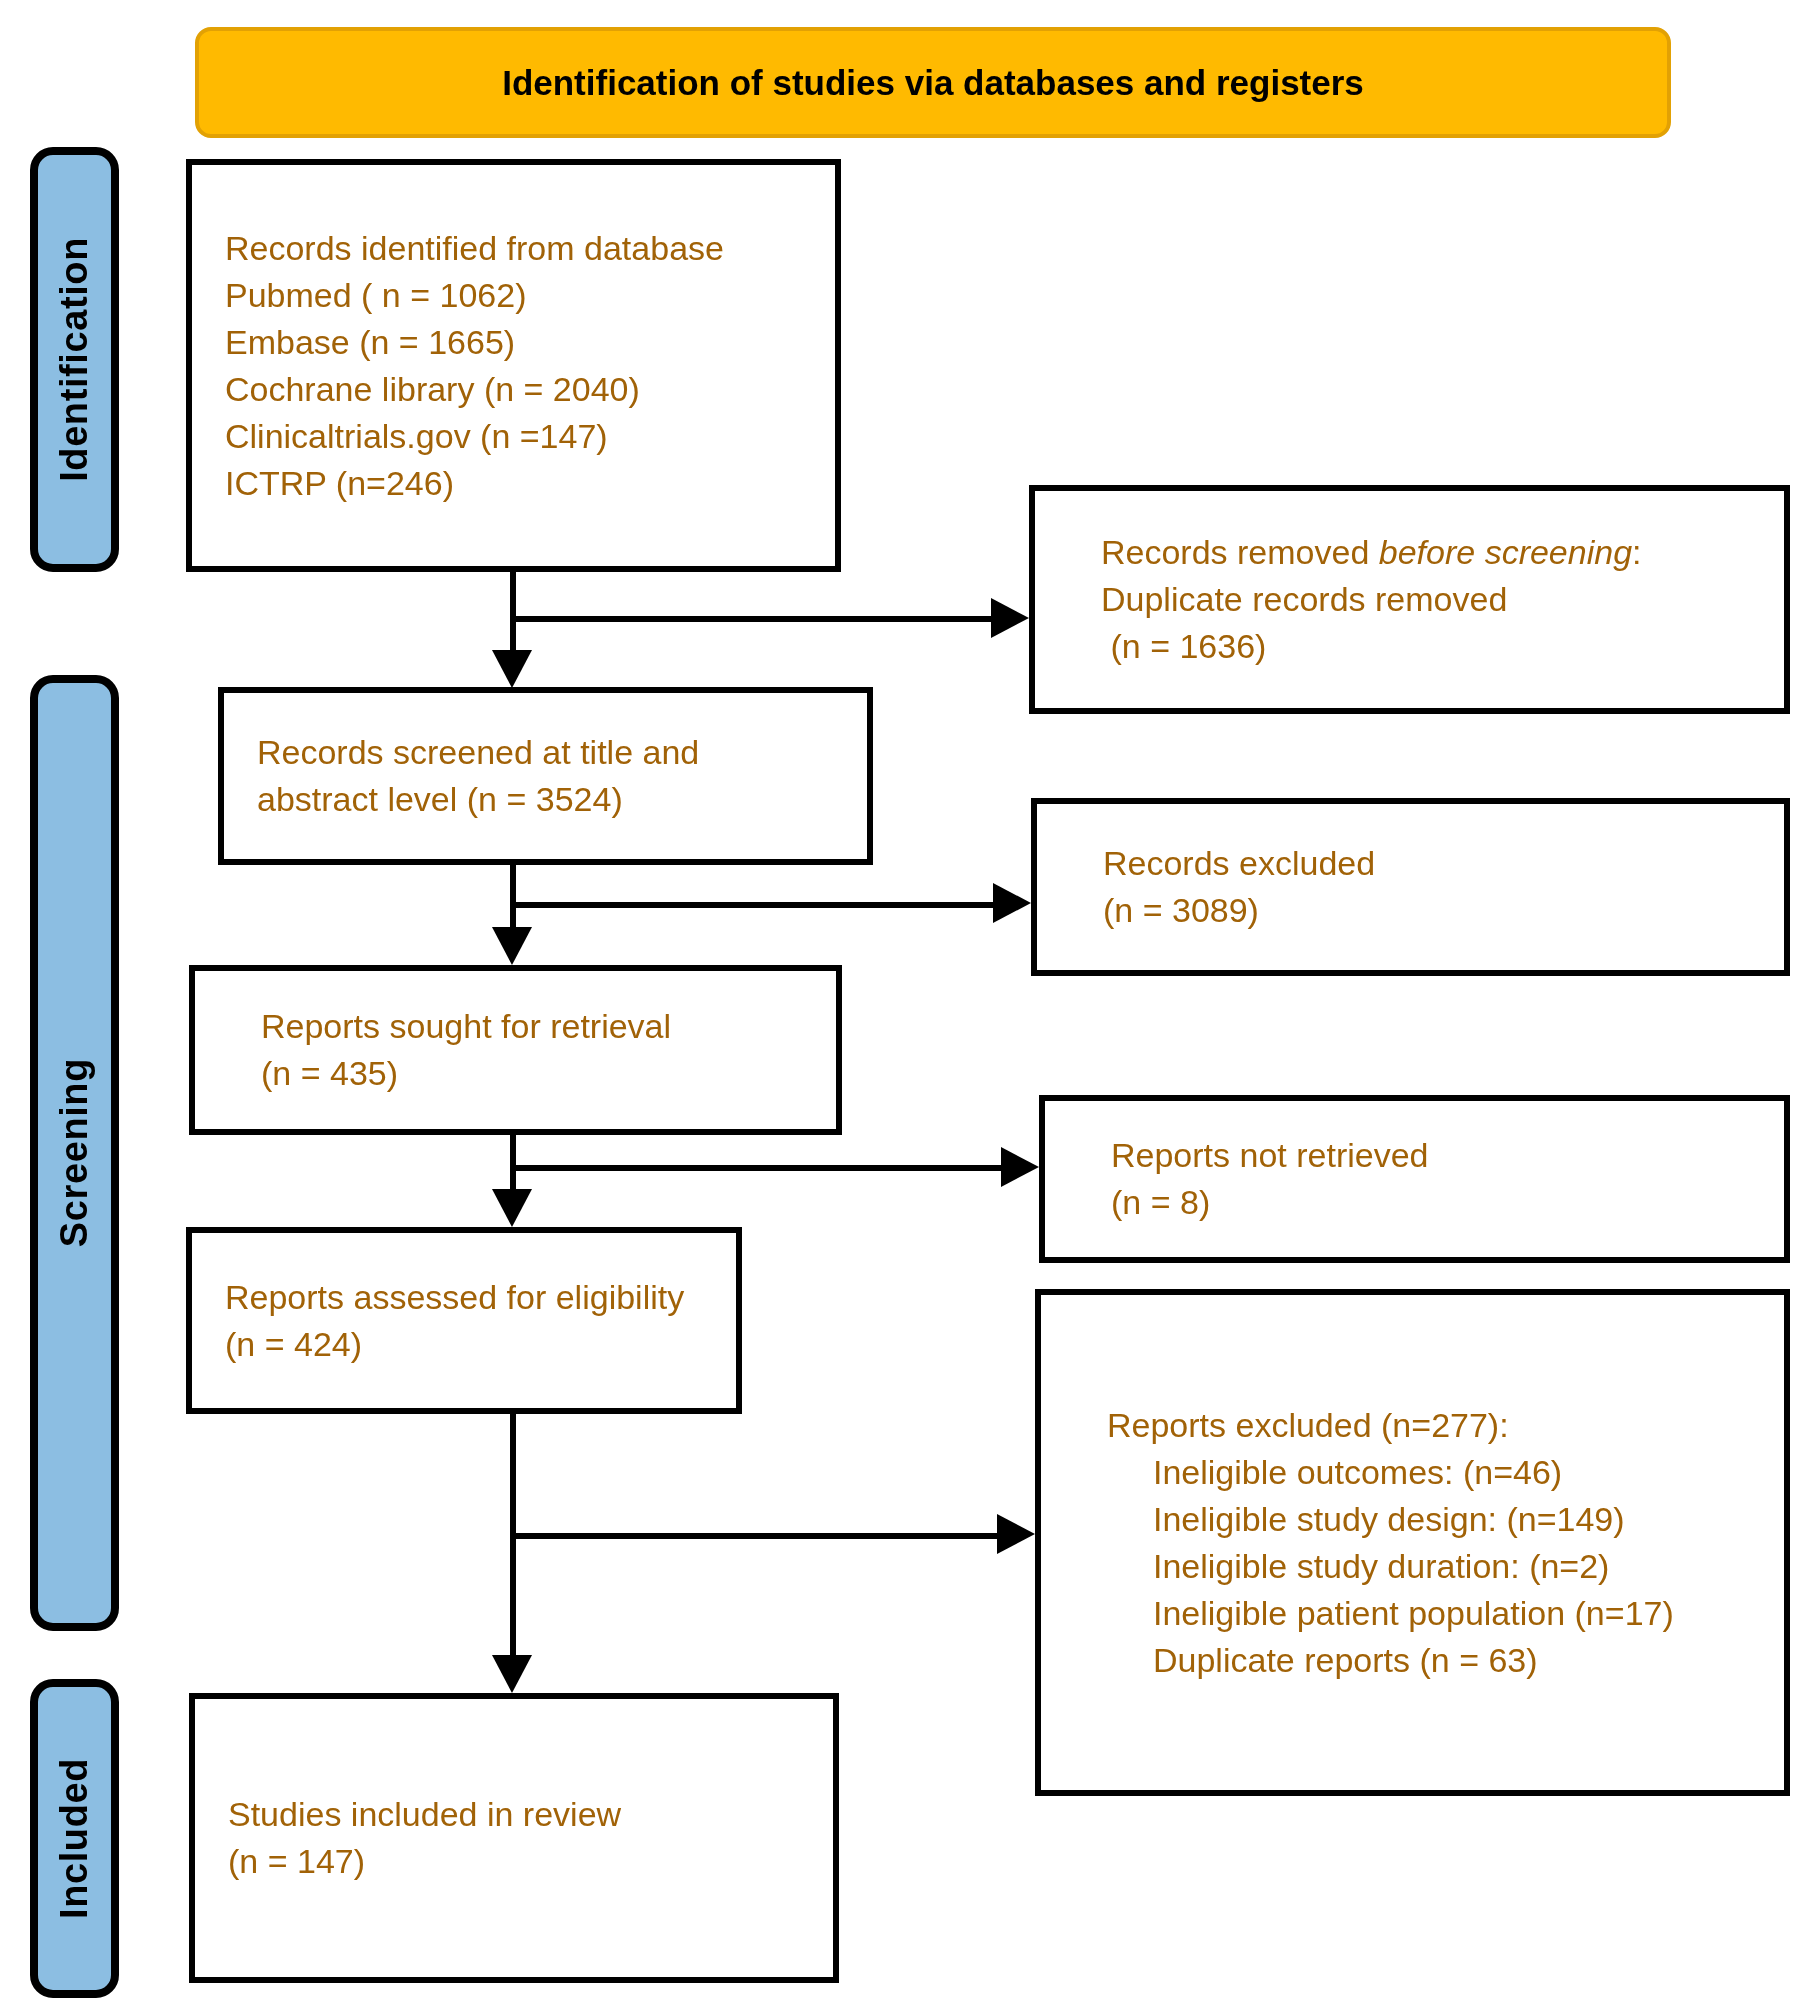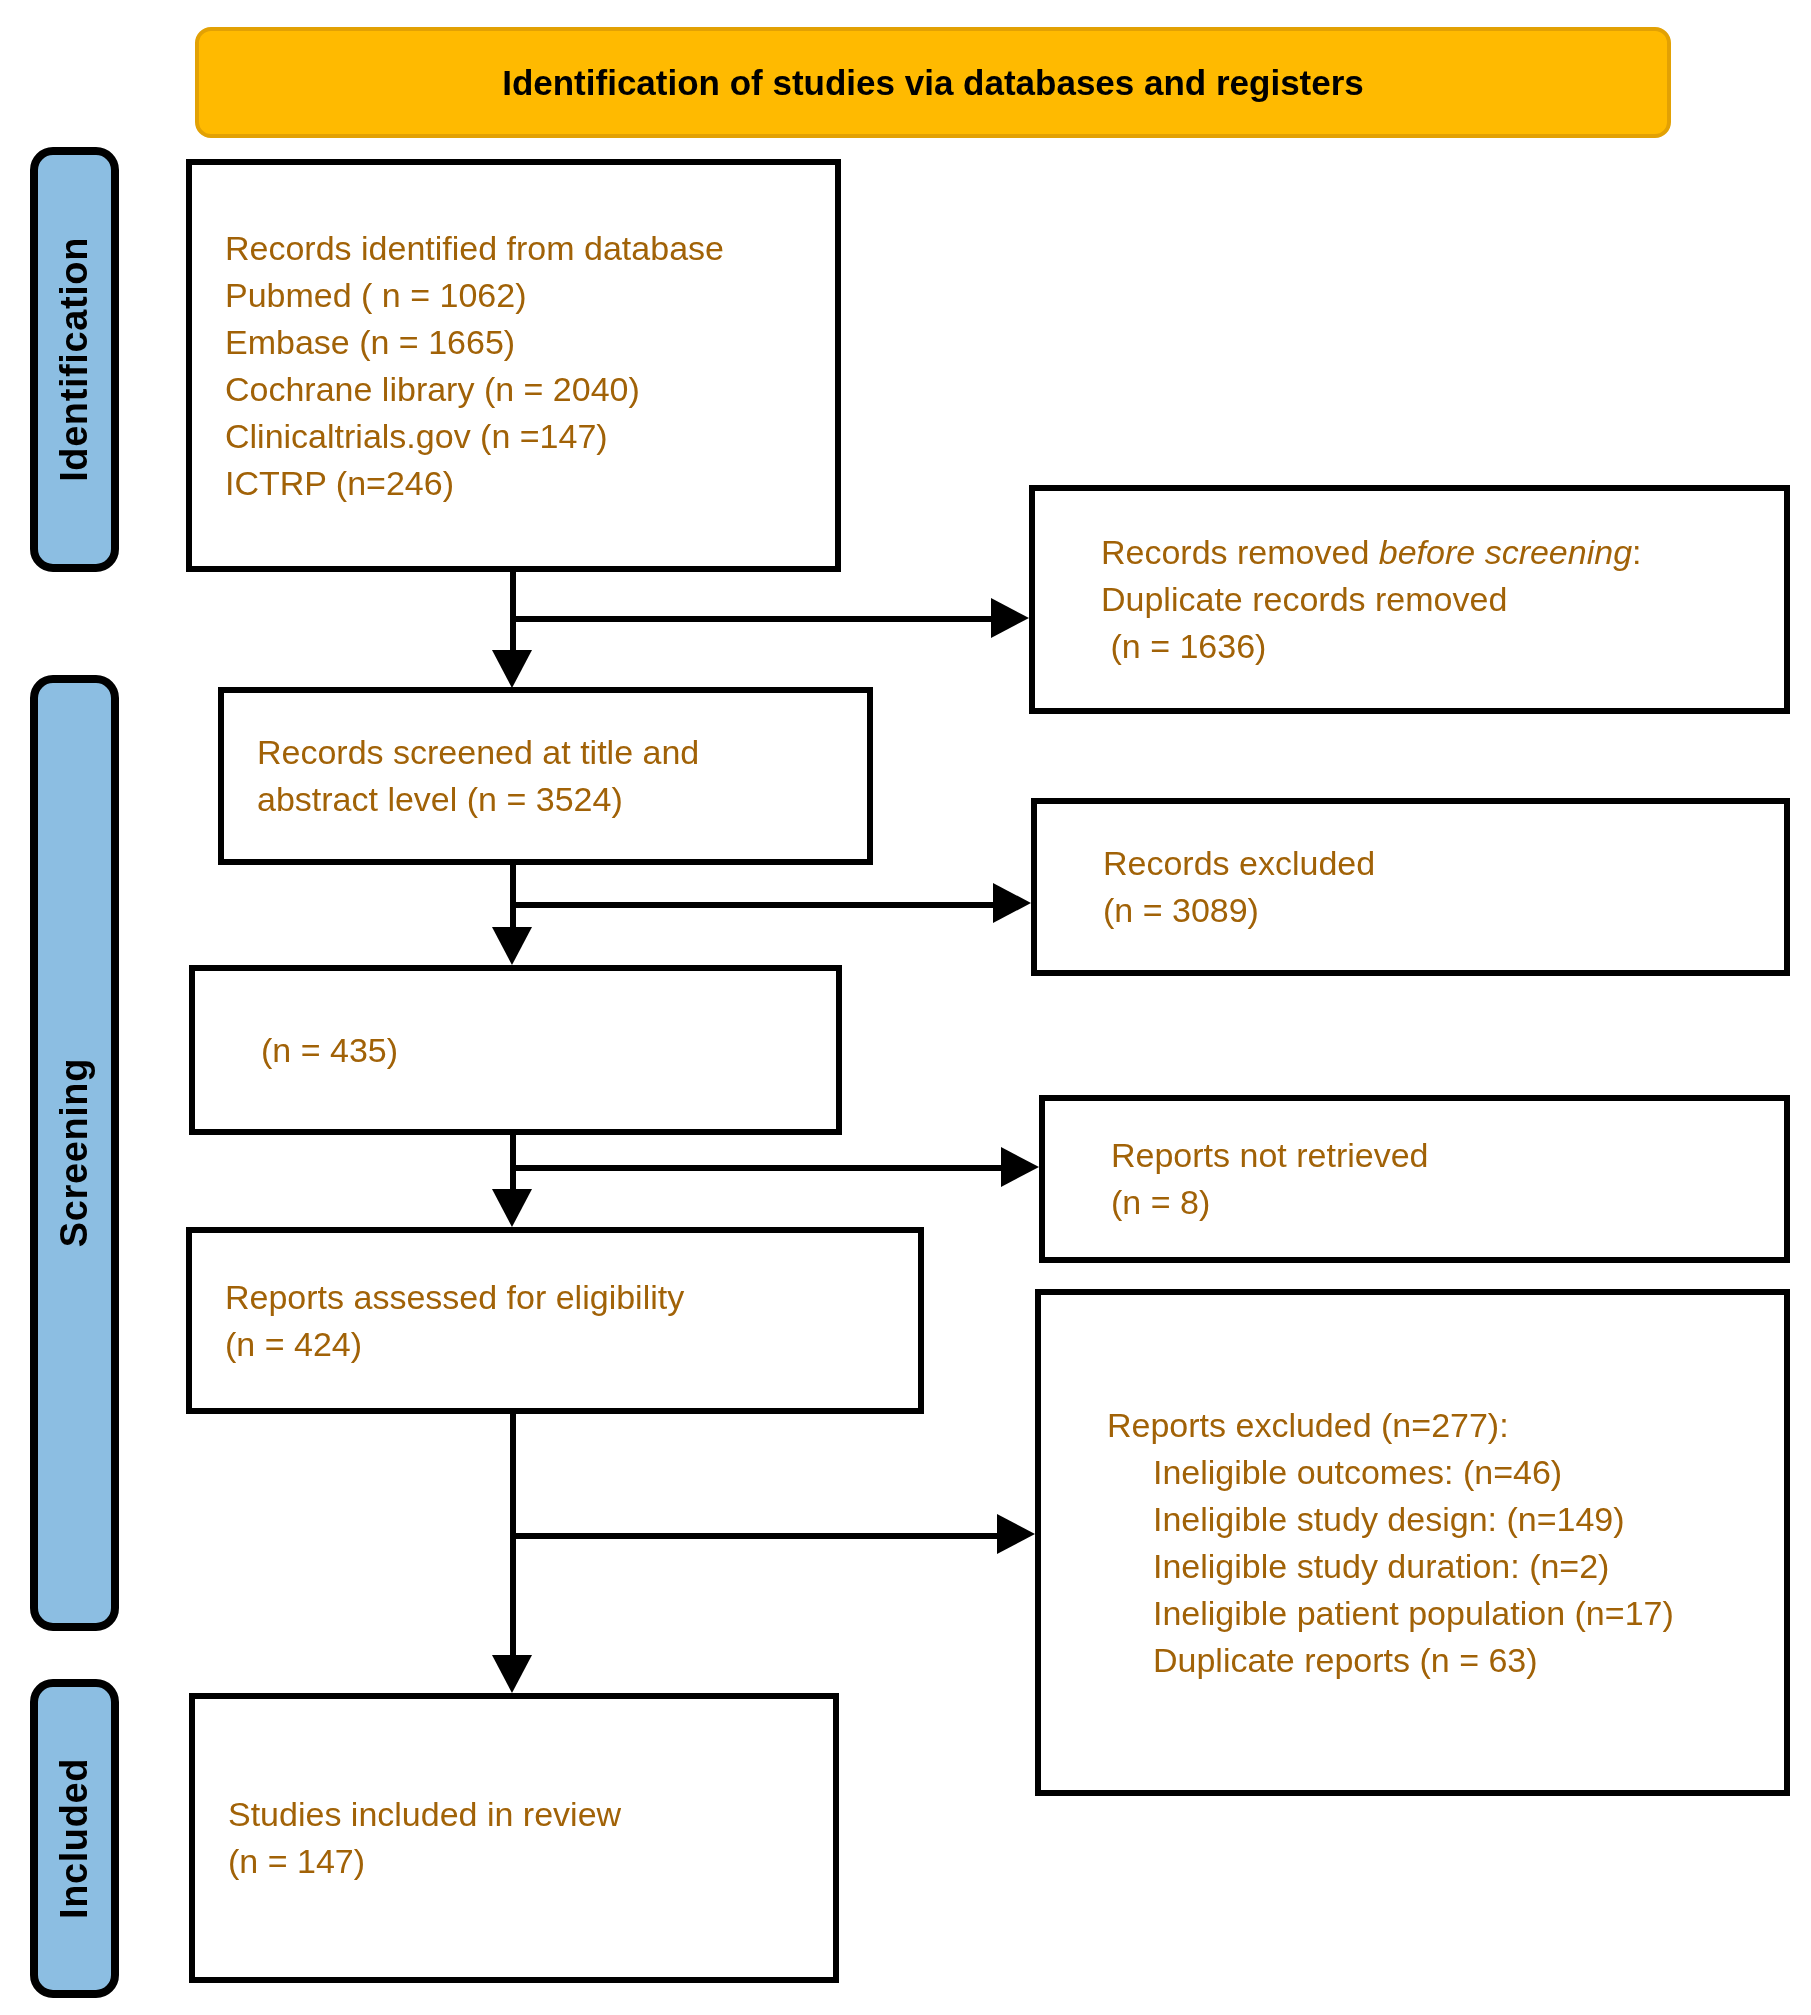--- a/index.html
+++ b/index.html
@@ -88,29 +88,30 @@
     <div class="line">Records screened at title and</div>
     <div class="line">abstract level (n = 3524)</div>
   </div>
 
   <div class="fbox pad70" style="left:1031px;top:798px;width:759px;height:178px;">
     <div class="line">Records excluded</div>
     <div class="line">(n = 3089)</div>
   </div>
 
   <div class="fbox pad70" style="left:189px;top:965px;width:653px;height:170px;">
+    <div class="line">Reports sought for retrieval</div>
     <div class="line">(n = 435)</div>
   </div>
 
   <div class="fbox pad70" style="left:1039px;top:1095px;width:751px;height:168px;">
     <div class="line">Reports not retrieved</div>
     <div class="line">(n = 8)</div>
   </div>
 
-  <div class="fbox pad55" style="left:186px;top:1227px;width:738px;height:187px;">
+  <div class="fbox pad55" style="left:186px;top:1227px;width:556px;height:187px;">
     <div class="line">Reports assessed for eligibility</div>
     <div class="line">(n = 424)</div>
   </div>
 
   <div class="fbox pad70" style="left:1035px;top:1289px;width:755px;height:507px;">
     <div class="line">Reports excluded (n=277):</div>
     <div class="line indent">Ineligible outcomes: (n=46)</div>
     <div class="line indent">Ineligible study design: (n=149)</div>
     <div class="line indent">Ineligible study duration: (n=2)</div>
     <div class="line indent">Ineligible patient population (n=17)</div>

